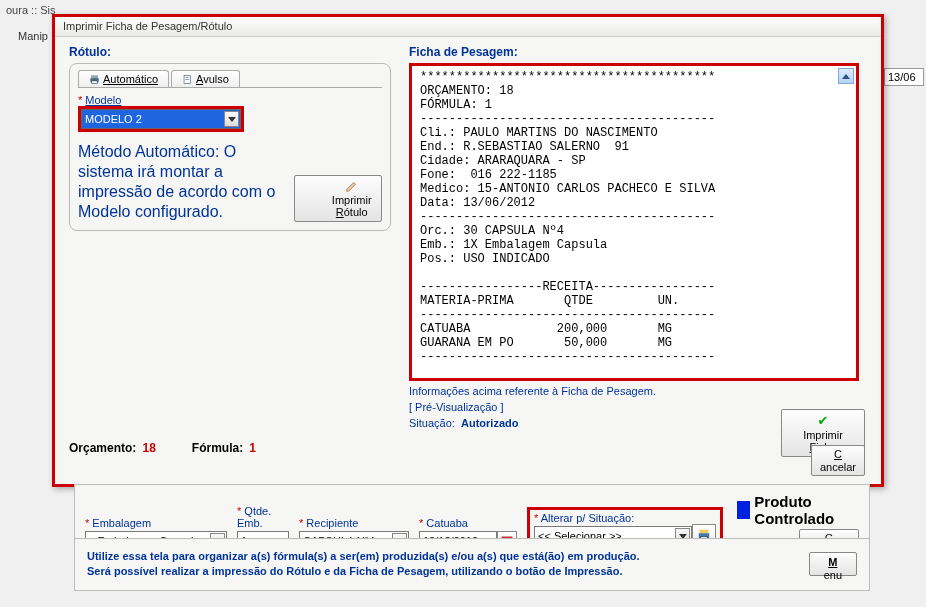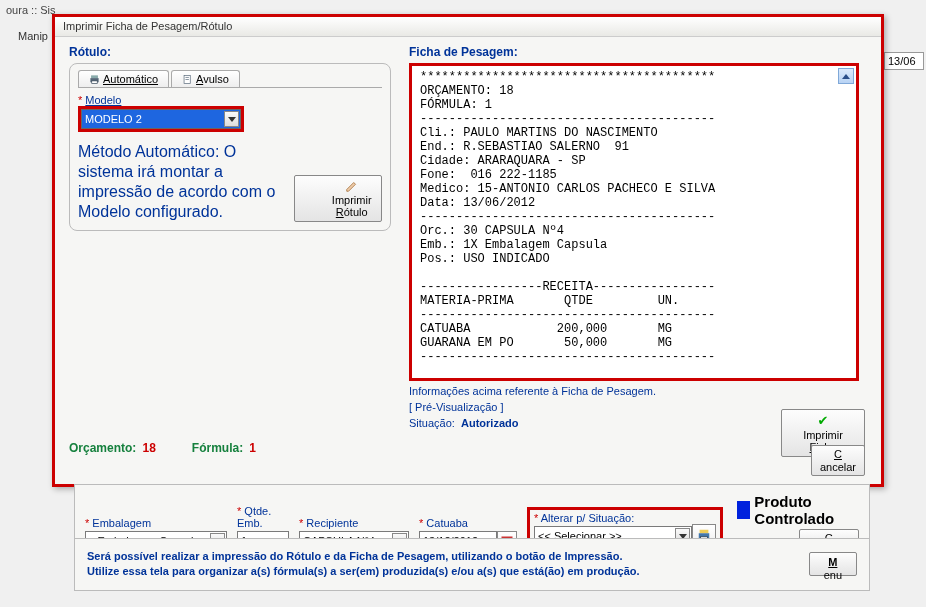--- a/index.html
+++ b/index.html
@@ -1,20 +1,20 @@
 <!DOCTYPE html>
 <html><head>
   <meta charset="utf-8">
   <style>
     * { box-sizing: border-box; margin: 0; padding: 0; }
     body { font-family: Tahoma, Arial, sans-serif; font-size: 11px; background: #f0f0f0; width: 926px; height: 607px; overflow: hidden; position: relative; }
     .bg-fragments { position: absolute; top: 0; left: 0; right: 0; height: 40px; }
     .bg-menu { position: absolute; left: 18px; top: 30px; font-size: 11px; color: #333; }
     .bg-menu span { margin-right: 8px; }
-    .bg-date { position: absolute; right: 2px; top: 52px; width: 40px; height: 18px; border: 1px solid #999; background: #fff; font-size: 11px; padding: 2px 3px; }
+    .bg-date { position: absolute; right: 2px; top: 68px; width: 40px; height: 18px; border: 1px solid #999; background: #fff; font-size: 11px; padding: 2px 3px; }
     .tab-title-bg { position: absolute; left: 0; top: 4px; color: #444; font-size: 11px; padding-left: 6px; }
 
     .dialog { position: absolute; left: 52px; top: 6px; width: 832px; height: 473px; background: #f6f6f4; border: 3px solid #c00; box-shadow: 2px 2px 6px rgba(0,0,0,.3); margin-top: 8px; }
     .dialog-title { height: 20px; background: linear-gradient(#fff,#e9e9e5); border-bottom: 1px solid #ccc; font-size: 11px; padding: 3px 8px; color: #333; }
     .dialog-body { padding: 8px 14px; }
 
     .section-label { color: #003399; font-weight: bold; font-size: 12px; margin-bottom: 4px; }
     .columns { display: flex; gap: 18px; }
     .col-left { width: 322px; }
     .col-right { flex: 1; }
@@ -47,21 +47,21 @@
     .scroll-up { position: absolute; right: 2px; top: 2px; width: 16px; height: 16px; border: 1px solid #7fa8d8; background: linear-gradient(#dceafc,#b8d3f4); display: flex; align-items: center; justify-content: center; }
     .scroll-up::after { content: ""; border-left: 4px solid transparent; border-right: 4px solid transparent; border-bottom: 5px solid #2a4f8a; }
 
     .info-line { color: #003399; font-size: 11px; margin-top: 4px; }
     .info-line b { color: #003399; font-weight: bold; }
     .right-btn-wrap { position: absolute; right: 16px; top: 392px; }
     .imprimir-ficha { width: 84px; text-align: center; }
     .check-icon { color: #0a0; font-size: 13px; }
 
     .footer-row { display: flex; align-items: center; gap: 36px; margin-top: 12px; }
-    .footer-row .lab { color: #15803d; font-weight: bold; font-size: 12px; }
+    .footer-row .lab { color: #000000; font-weight: bold; font-size: 12px; }
     .footer-row .val { color: #c00; font-weight: bold; font-size: 12px; }
     .cancel-btn { position: absolute; right: 16px; bottom: 8px; }
 
     .bottom-panel { position: absolute; left: 74px; top: 484px; width: 796px; border: 1px solid #bbb; background: #f6f6f4; padding: 8px 10px; }
     .bottom-fields { display: flex; align-items: flex-end; gap: 10px; }
     .bf { display: flex; flex-direction: column; gap: 2px; }
     .bf .lab { color: #003399; font-size: 11px; }
     .inp, .sel { border: 1px solid #7a7a7a; height: 20px; font-size: 11px; padding: 0 3px; background: #fff; }
     .sel { appearance: none; padding-right: 18px; }
     .w-emb { width: 142px; text-align: center; }
@@ -224,17 +224,17 @@
           <span class="blue-square"></span>
           <span>Produto Controlado</span>
         </div>
       <button class="btn small gravar-btn" style="align-self:flex-end;width:60px;"><span class="u">G</span>ravar</button>
     </div>
   </div>
 </div>
 
 <div class="bottom-info">
   <div class="txt">
+    <div>Utilize essa tela para organizar a(s) fórmula(s) a ser(em) produzida(s) e/ou a(s) que está(ão) em produção.</div>
     <div>Será possível realizar a impressão do Rótulo e da Ficha de Pesagem, utilizando o botão de Impressão.</div>
-    <div>Utilize essa tela para organizar a(s) fórmula(s) a ser(em) produzida(s) e/ou a(s) que está(ão) em produção.</div>
   </div>
   <button class="btn menu-btn"><b class="u">M</b>enu</button>
 </div>
 
 </body></html>

